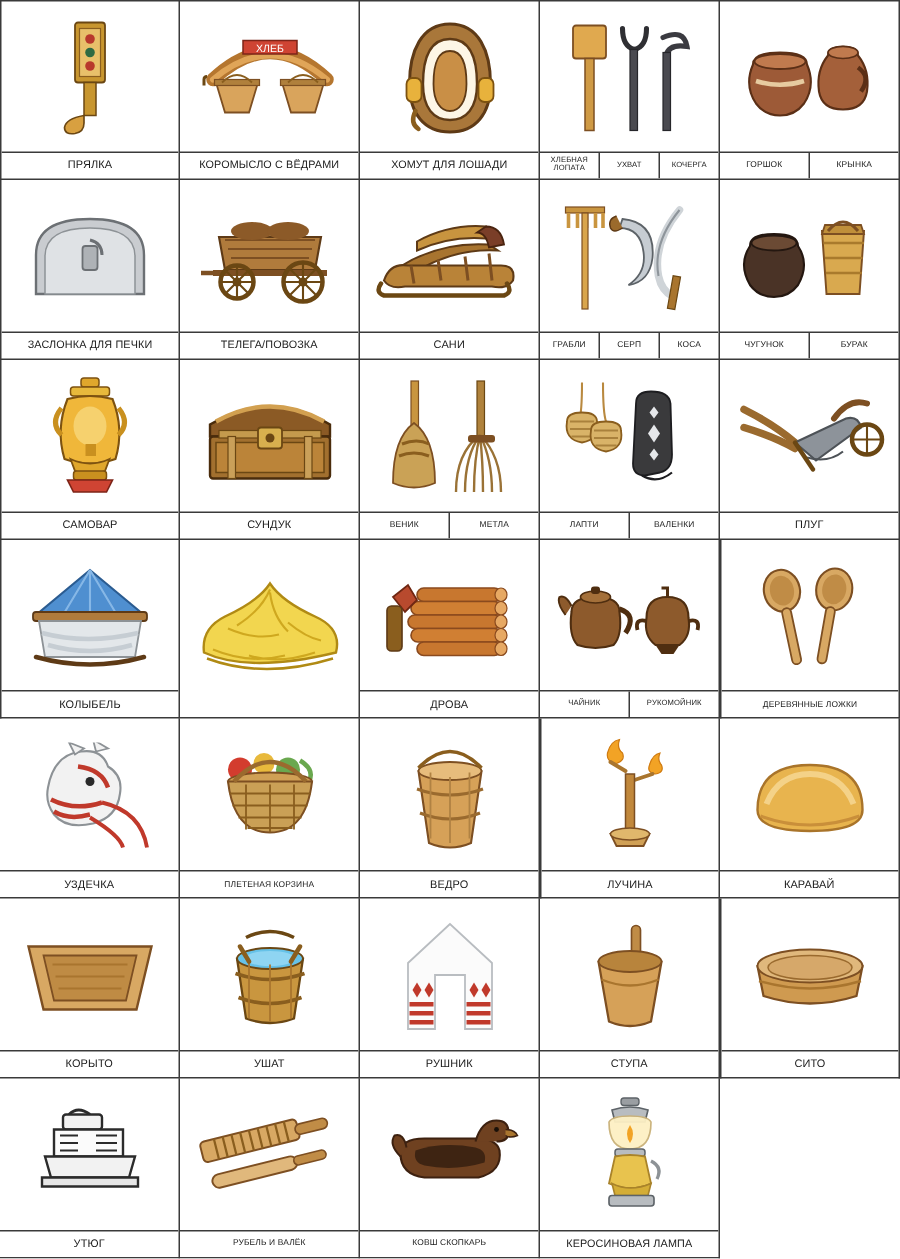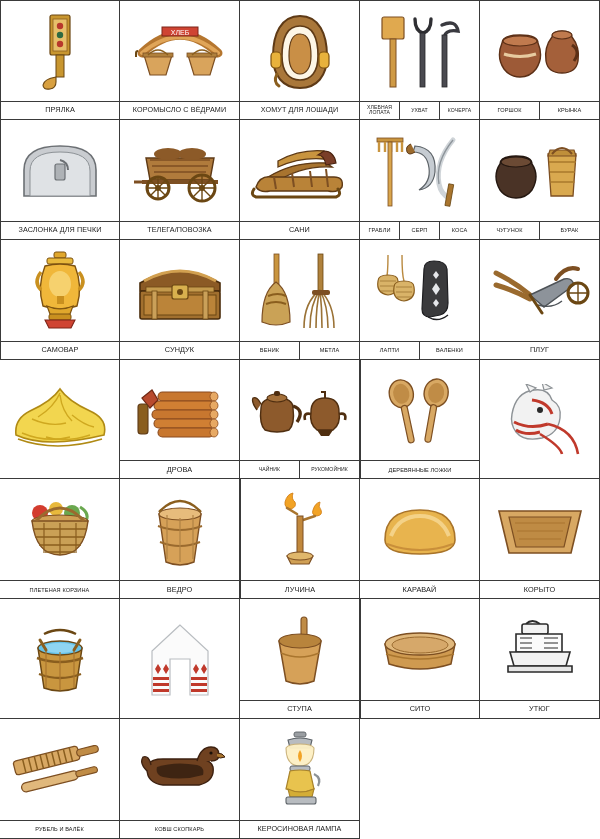--- a/index.html
+++ b/index.html
@@ -348,20 +348,36 @@
         <circle cx="88" cy="34" r="10" fill="none" stroke="#6b4713" stroke-width="3"></circle>
         <path d="M88 24 v20 M78 34 h20" stroke="#6b4713" stroke-width="1.4"></path>
         <path d="M40 36 l12 18" stroke="#6b4713" stroke-width="3" stroke-linecap="round"></path>
       </svg>
     </div>
     <div class="labels">
       <div class="lab">ПЛУГ</div>
     </div>
   </div>
 
+  <div class="cell col0">
+    <div class="art">
+      <svg width="96" height="70" viewBox="0 0 96 70">
+        <path d="M48 4 L12 34 L84 34 Z" fill="#4f8fd0" stroke="#2b5c91" stroke-width="1.4"></path>
+        <path d="M48 4 L30 34 M48 4 L48 34 M48 4 L66 34" stroke="#86b7e6" stroke-width="1.4"></path>
+        <rect x="10" y="32" width="76" height="6" rx="2" fill="#b07b3c" stroke="#5e3a16" stroke-width="1.2"></rect>
+        <path d="M14 38 L18 62 L78 62 L82 38 Z" fill="#e3e7ea" stroke="#8d9296" stroke-width="1.2"></path>
+        <path d="M16 46 q30 8 64 0" fill="none" stroke="#c6cdd3" stroke-width="3"></path>
+        <path d="M20 54 q28 8 56 0" fill="none" stroke="#c6cdd3" stroke-width="3"></path>
+        <path d="M12 62 q36 10 72 0" fill="none" stroke="#5e3a16" stroke-width="3" stroke-linecap="round"></path>
+      </svg>
+    </div>
+    <div class="labels">
+      <div class="lab">КОЛЫБЕЛЬ</div>
+    </div>
+  </div>
 
   <div class="cell">
     <div class="art">
       <svg width="96" height="70" viewBox="0 0 96 70">
         <path d="M48 4 q-8 12 -30 22 q-16 8 -14 24 q30 14 88 0 q4 -16 -14 -24 q-22 -10 -30 -22 z" fill="#f2d64f" stroke="#b08a14" stroke-width="1.6"></path>
         <path d="M48 8 q-6 14 -22 24 M48 10 q2 16 12 26 M20 34 q18 8 34 4 M60 30 q12 10 22 12 M10 48 q24 10 48 4 M34 52 q20 6 44 -2" fill="none" stroke="#cfa81f" stroke-width="1.4"></path>
         <path d="M6 54 q38 14 84 0" fill="none" stroke="#b08a14" stroke-width="1.6"></path>
       </svg>
     </div>
   </div>
@@ -441,20 +457,23 @@
         <path d="M38 8 l-4 -8 l10 4 z" fill="#f2f2f2" stroke="#8d9296" stroke-width="1.2"></path>
         <path d="M52 6 l-2 -8 l10 6 z" fill="#f2f2f2" stroke="#8d9296" stroke-width="1.2"></path>
         <circle cx="48" cy="26" r="3" fill="#2a2a2a"></circle>
         <path d="M22 38 q16 8 34 2" fill="none" stroke="#c0392b" stroke-width="3"></path>
         <path d="M40 16 q16 2 20 14" fill="none" stroke="#c0392b" stroke-width="3"></path>
         <path d="M24 46 q10 6 24 2" fill="none" stroke="#c0392b" stroke-width="3"></path>
         <path d="M56 40 q26 6 30 30" fill="none" stroke="#c0392b" stroke-width="2.6"></path>
         <path d="M48 50 q20 12 22 20" fill="none" stroke="#c0392b" stroke-width="2.6"></path>
       </svg>
     </div>
+    <div class="labels">
+      <div class="lab">УЗДЕЧКА</div>
+    </div>
   </div>
 
   <div class="cell">
     <div class="art">
       <svg width="92" height="72" viewBox="0 0 92 72">
         <circle cx="26" cy="18" r="8" fill="#d33c2e"></circle>
         <circle cx="42" cy="14" r="7" fill="#e8b93c"></circle>
         <circle cx="58" cy="18" r="8" fill="#6aa84f"></circle>
         <path d="M66 12 q10 6 6 14" fill="none" stroke="#6aa84f" stroke-width="3"></path>
         <ellipse cx="46" cy="26" rx="28" ry="6" fill="#d0a055" stroke="#7d4f22" stroke-width="1.2"></ellipse>
@@ -532,20 +551,23 @@
       <svg width="72" height="72" viewBox="0 0 72 72">
         <path d="M14 24 q22 -8 44 0 l-6 40 q-16 6 -32 0 z" fill="#c9963f" stroke="#6b4713" stroke-width="1.5"></path>
         <ellipse cx="36" cy="24" rx="22" ry="7" fill="#66c2e8" stroke="#6b4713" stroke-width="1.3"></ellipse>
         <ellipse cx="36" cy="24" rx="17" ry="5" fill="#8fd5f2"></ellipse>
         <path d="M13 34 q23 8 46 0 M15 50 q21 8 42 0" fill="none" stroke="#8a5e1e" stroke-width="2.4"></path>
         <path d="M22 26 v38 M36 28 v38 M50 26 v38" stroke="#a9752e" stroke-width="1.2"></path>
         <path d="M16 16 l6 10 M56 16 l-6 10" stroke="#8a5e1e" stroke-width="3" stroke-linecap="round"></path>
         <path d="M20 10 q16 -8 32 0" fill="none" stroke="#6b4713" stroke-width="2.4"></path>
       </svg>
     </div>
+    <div class="labels">
+      <div class="lab">УШАТ</div>
+    </div>
   </div>
 
   <div class="cell">
     <div class="art">
       <svg width="76" height="78" viewBox="0 0 76 78">
         <path d="M38 4 L10 30 L10 74 L28 74 L28 38 L48 38 L48 74 L66 74 L66 30 Z" fill="#fbfbfb" stroke="#b9bdc1" stroke-width="1.2"></path>
         <g fill="#c0392b">
           <rect x="11" y="56" width="16" height="3"></rect>
           <rect x="11" y="62" width="16" height="3"></rect>
           <rect x="49" y="56" width="16" height="3"></rect>
@@ -555,20 +577,23 @@
           <path d="M13 48 l3 -5 l3 5 l-3 5 z"></path>
           <path d="M21 48 l3 -5 l3 5 l-3 5 z"></path>
           <path d="M51 48 l3 -5 l3 5 l-3 5 z"></path>
           <path d="M59 48 l3 -5 l3 5 l-3 5 z"></path>
         </g>
         <g fill="#c0392b">
           <rect x="11" y="68" width="16" height="3"></rect>
           <rect x="49" y="68" width="16" height="3"></rect>
         </g>
       </svg>
+    </div>
+    <div class="labels">
+      <div class="lab">РУШНИК</div>
     </div>
   </div>
 
   <div class="cell">
     <div class="art">
       <svg width="62" height="72" viewBox="0 0 62 72">
         <rect x="32" y="2" width="6" height="34" rx="3" fill="#c08c46" stroke="#7d4f22" stroke-width="1.1"></rect>
         <path d="M10 26 q21 -8 42 0 l-7 40 q-14 6 -28 0 z" fill="#d6a158" stroke="#7d4f22" stroke-width="1.5"></path>
         <ellipse cx="31" cy="26" rx="21" ry="7" fill="#b8843c" stroke="#7d4f22" stroke-width="1.2"></ellipse>
         <path d="M12 38 q19 8 38 0" fill="none" stroke="#a9752e" stroke-width="1.6"></path>

